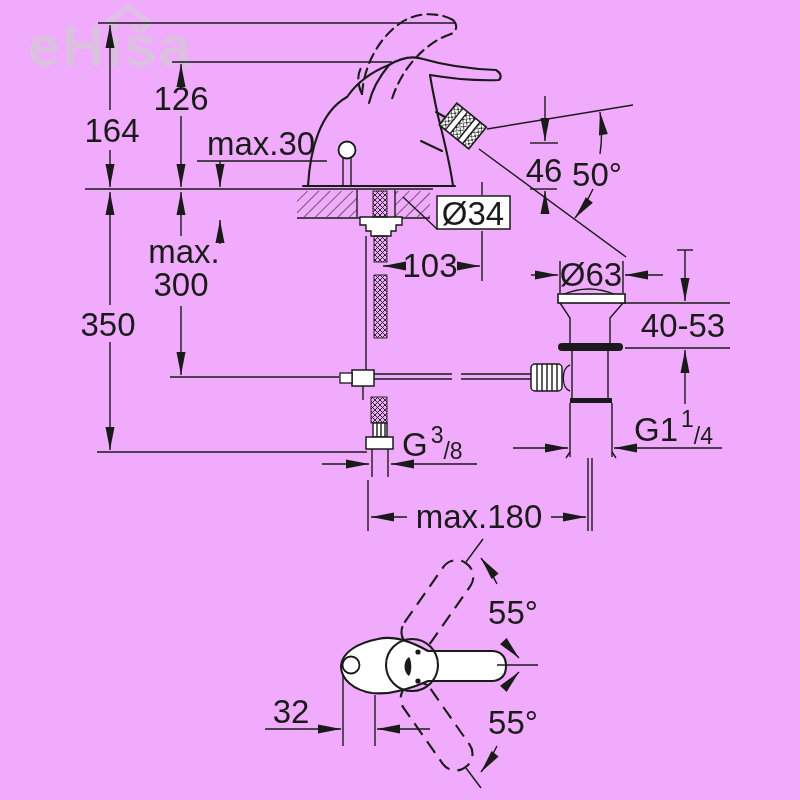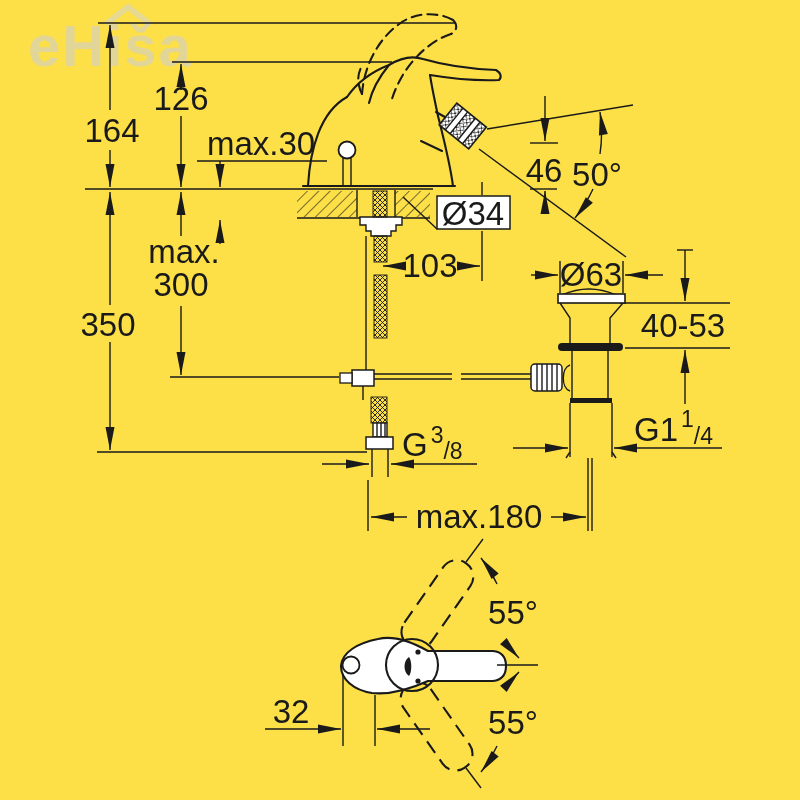--- a/index.html
+++ b/index.html
@@ -1,16 +1,16 @@
 <!DOCTYPE html>
 <html><head>
 <meta charset="utf-8">
 <style>
   html,body{margin:0;padding:0;background:#ffffff;}
-  #stage{position:relative;width:800px;height:800px;background:#fde047;overflow:hidden;
+  #stage{position:relative;width:800px;height:800px;background:#f0abfc;overflow:hidden;
          font-family:"Liberation Sans", sans-serif;}
   svg{position:absolute;left:0;top:0;}
   .ln{stroke:#1a1a1a;stroke-width:1.4;fill:none;stroke-linecap:butt;}
   .body-ln{stroke:#1a1a1a;stroke-width:2.1;fill:none;stroke-linecap:round;}
   .dash{stroke-dasharray:10 6;}
   .dash2{stroke-dasharray:14 8;}
   .dim-label{font-family:"Liberation Sans", sans-serif;font-size:33px;fill:#1a1a1a;}
   .dim-small{font-size:23px;}
   .wm{font-family:"Liberation Sans", sans-serif;font-weight:bold;font-size:58px;
       fill:#cfcfcf;opacity:0.6;letter-spacing:2px;}

